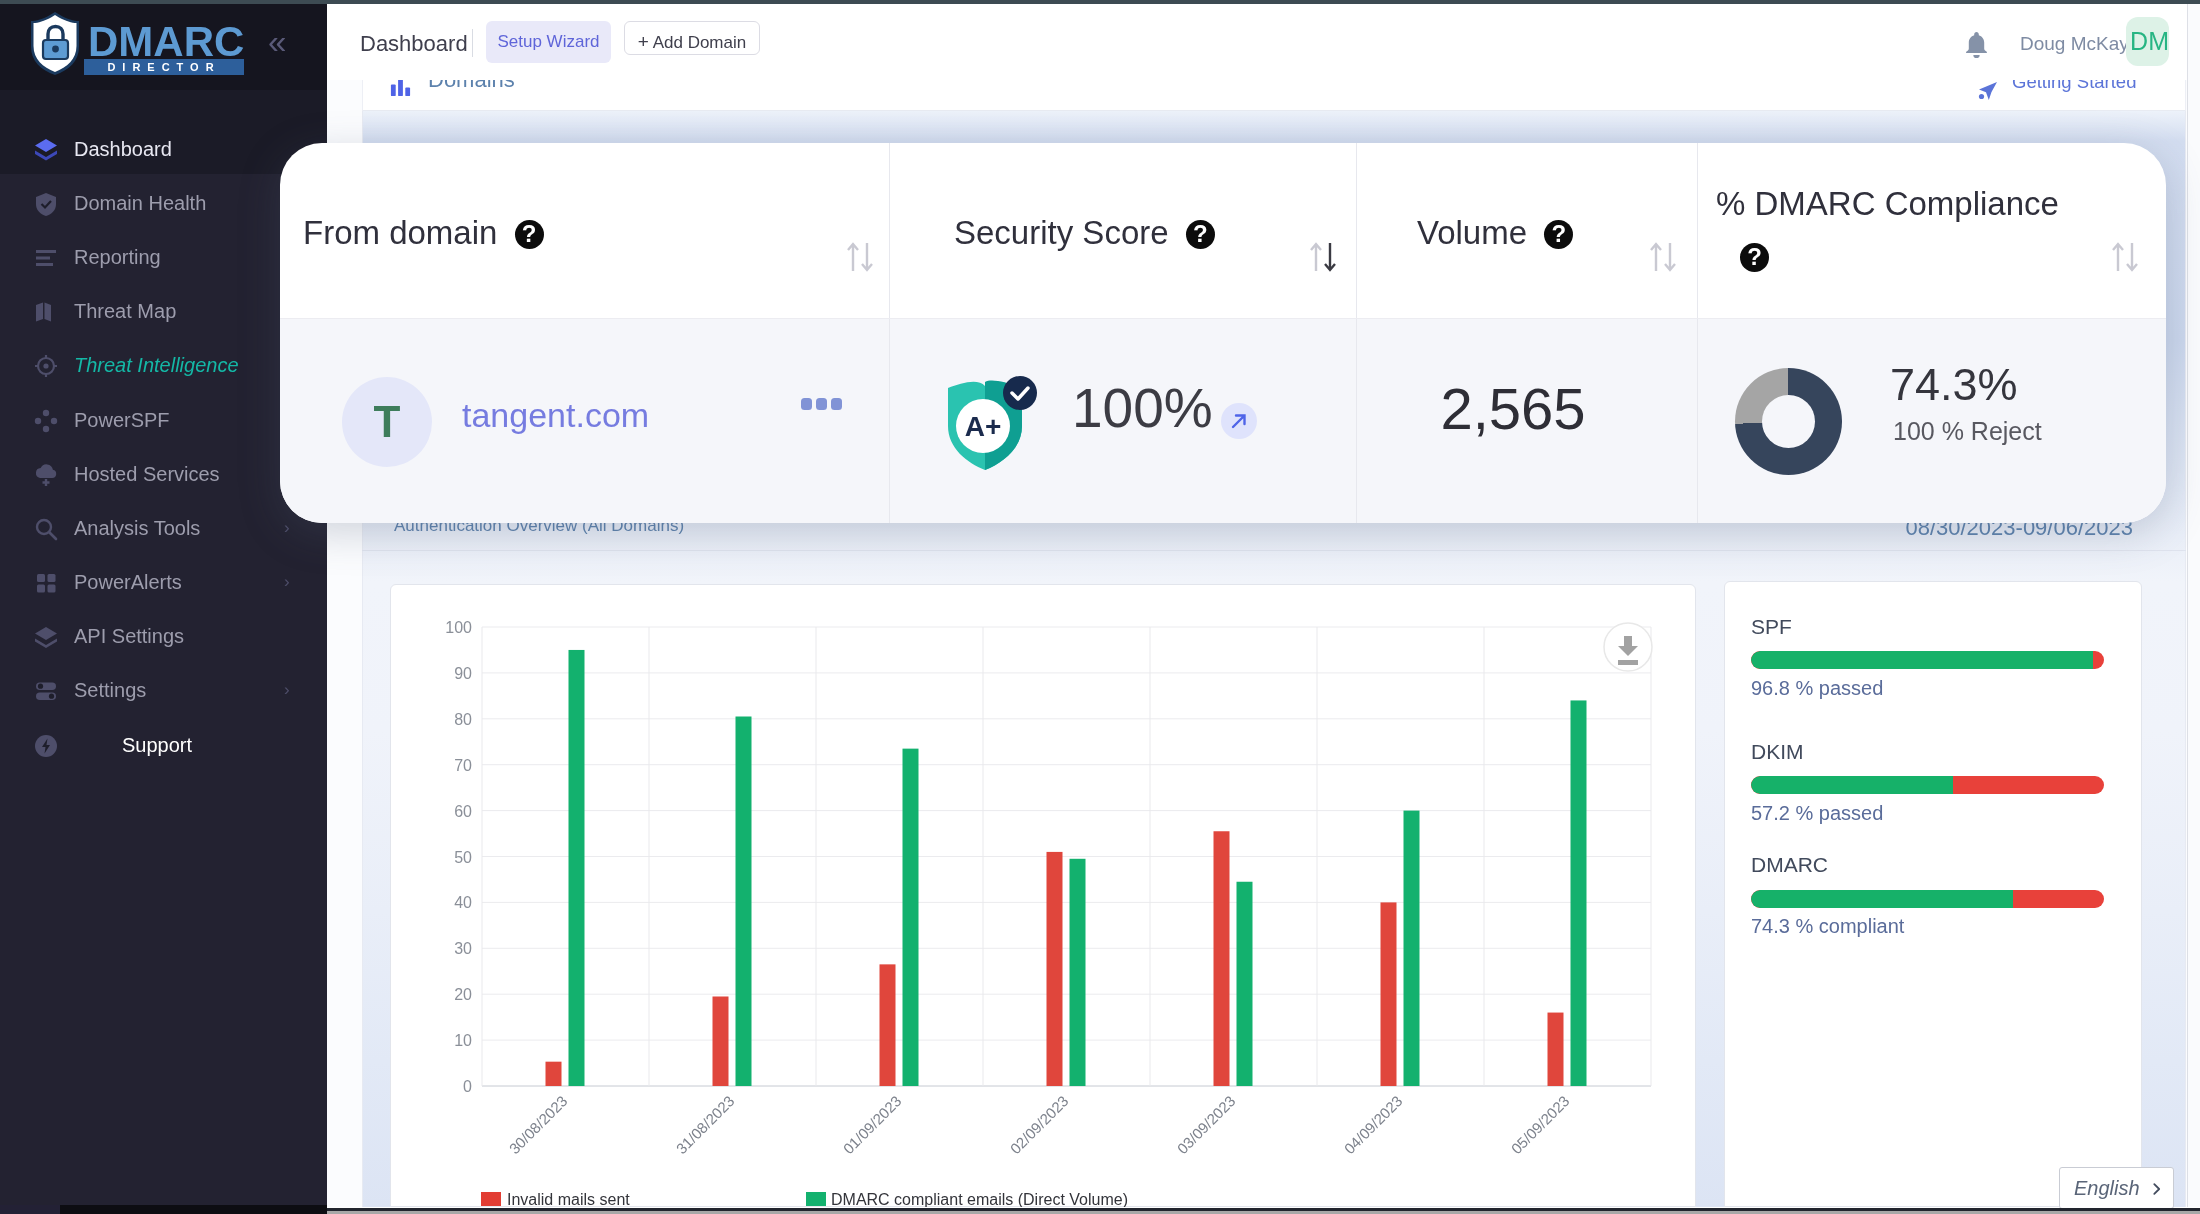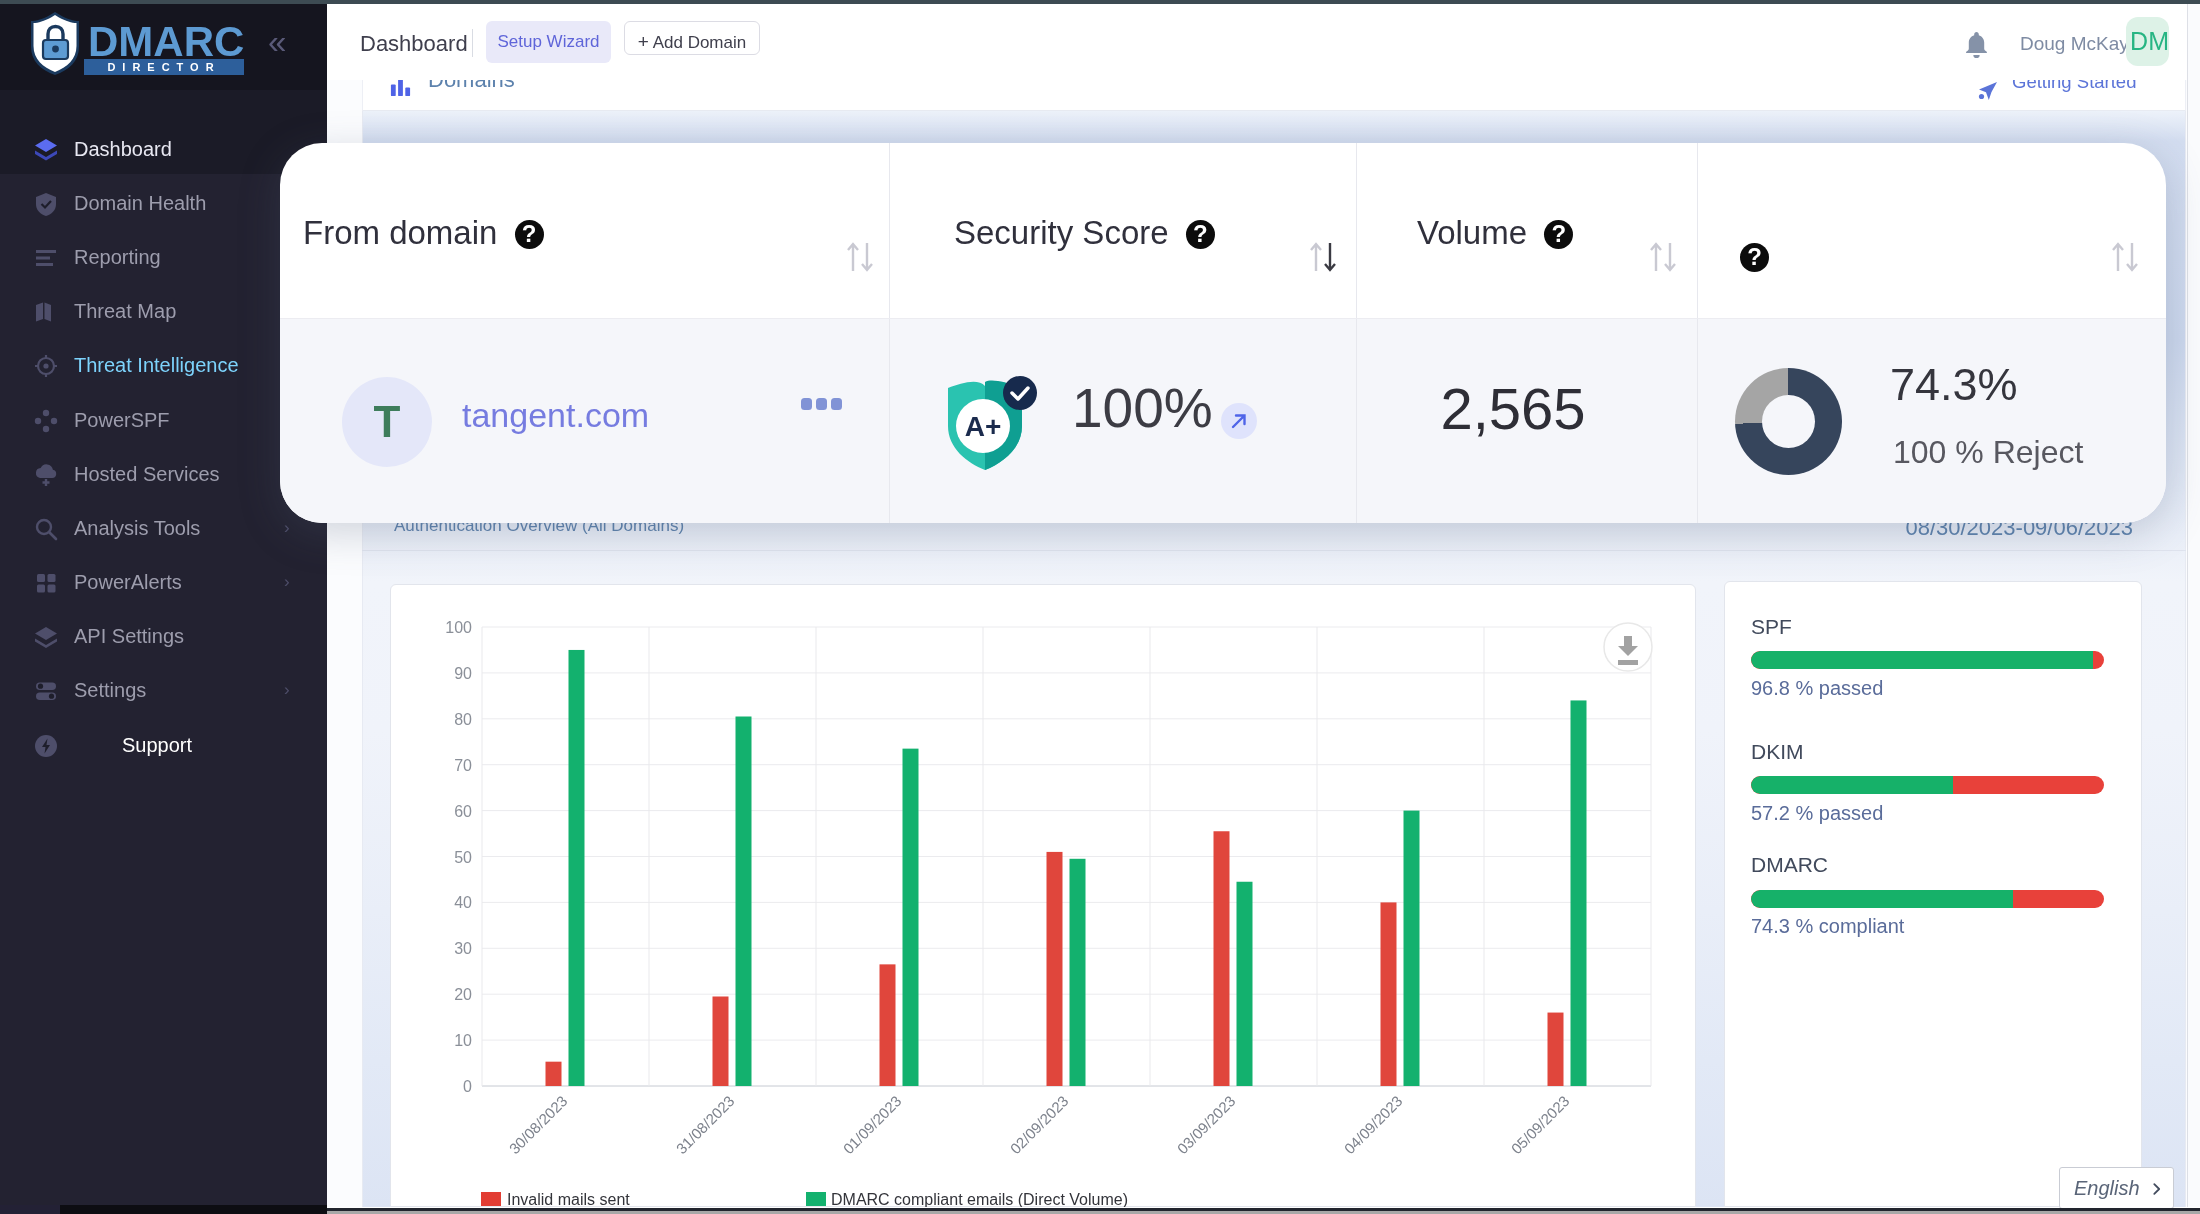--- a/index.html
+++ b/index.html
@@ -62,21 +62,21 @@
             <path d="M3 6 L10 3.5 L10 20 L3 22.5 Z M11.5 3.5 L18 6 L18 22.5 L11.5 20 Z" fill="#4e4e6a"></path>
           </svg></span>
         <span class="txt" style="color:#9d9dad;">Threat Map</span>
       </div>
       <div class="mi" style="top:338px;">
         <span class="ico"><svg viewBox="0 0 26 26" width="26" height="26">
             <circle cx="13" cy="13" r="8" fill="none" stroke="#4e4e6a" stroke-width="2.2"></circle>
             <circle cx="13" cy="13" r="2.6" fill="#4e4e6a"></circle>
             <path d="M13 2 V6 M13 20 V24 M2 13 H6 M20 13 H24" stroke="#4e4e6a" stroke-width="2.2"></path>
           </svg></span>
-        <span class="txt" style="color:#7dd3fc;">Threat Intelligence</span>
+        <span class="txt" style="color:#14b8a6;font-style:italic;">Threat Intelligence</span>
       </div>
       <div class="mi" style="top:393px;">
         <span class="ico"><svg viewBox="0 0 26 26" width="26" height="26">
             <circle cx="13" cy="5" r="3.2" fill="#4e4e6a"></circle>
             <circle cx="5" cy="13" r="3.2" fill="#4e4e6a"></circle>
             <circle cx="21" cy="13" r="3.2" fill="#4e4e6a"></circle>
             <circle cx="13" cy="21" r="3.2" fill="#4e4e6a"></circle>
           </svg></span>
         <span class="txt" style="color:#9d9dad;">PowerSPF</span>
       </div>
@@ -271,20 +271,21 @@
 
   <div class="abs" style="left:609px;top:0;width:1px;height:380px;background:#e7e8ee;"></div>
   <div class="abs" style="left:1076px;top:0;width:1px;height:380px;background:#e7e8ee;"></div>
   <div class="abs" style="left:1417px;top:0;width:1px;height:380px;background:#e7e8ee;"></div>
 
   <div class="abs" style="left:0;top:175px;width:1886px;height:1px;background:#ececf1;"></div>
 
   <div class="abs" style="left:23px;top:71px;font-size:33px;color:#30303c;">From domain <span class="qm">?</span></div>
   <div class="abs" style="left:638px;top:71px;font-size:33px;color:#30303c;margin-left:36px;">Security Score <span class="qm">?</span></div>
   <div class="abs" style="left:1137px;top:71px;font-size:33px;color:#30303c;">Volume <span class="qm">?</span></div>
+  <div class="abs" style="left:1436px;top:42px;font-size:33px;color:#30303c;">% DMARC Compliance</div>
   <div class="abs" style="left:1460px;top:100px;"><span class="qm" style="margin-left:0;">?</span></div>
 
   <svg class="abs" style="left:563px;top:94px;" width="34" height="40" viewBox="0 0 34 40">
       <path d="M10 34 L10 8 M5 13 L10 7 L15 13" stroke="#c9c9d2" stroke-width="2.4" fill="none"></path>
       <path d="M24 6 L24 32 M19 27 L24 33 L29 27" stroke="#c9c9d2" stroke-width="2.4" fill="none"></path>
     </svg>
   <svg class="abs" style="left:1026px;top:94px;" width="34" height="40" viewBox="0 0 34 40">
       <path d="M10 34 L10 8 M5 13 L10 7 L15 13" stroke="#c9c9d2" stroke-width="2.4" fill="none"></path>
       <path d="M24 6 L24 32 M19 27 L24 33 L29 27" stroke="#3a3a42" stroke-width="2.4" fill="none"></path>
     </svg>
@@ -315,21 +316,21 @@
   <div class="abs" style="left:941px;top:260px;width:36px;height:36px;border-radius:50%;background:#dfe3fc;"></div>
   <svg class="abs" style="left:949px;top:268px;" width="20" height="20" viewBox="0 0 20 20">
       <path d="M4 16 L15 5 M7 4.5 L15.5 4.5 L15.5 13" stroke="#4f64e8" stroke-width="2.4" fill="none" stroke-linecap="round"></path>
     </svg>
 
   <div class="abs" style="left:1063px;top:232px;width:340px;text-align:center;font-size:58px;color:#2e2e36;">2,565</div>
 
   <div class="abs" style="left:1455px;top:225px;width:107px;height:107px;border-radius:50%;background:conic-gradient(#36455c 0deg 267.5deg, #a5a5a5 267.5deg 360deg);"></div>
   <div class="abs" style="left:1482px;top:252px;width:53px;height:53px;border-radius:50%;background:#f5f6fa;"></div>
   <div class="abs" style="left:1610px;top:216px;font-size:45px;color:#35353d;">74.3%</div>
-  <div class="abs" style="left:1613px;top:291px;font-size:32px;color:#585860;">100 % Reject</div>
+  <div class="abs" style="left:1613px;top:274px;font-size:25px;color:#585860;">100 % Reject</div>
 </div>
 
 <style>
 .qm { display:inline-block; width:29px; height:29px; background:#0c0c0c; color:#fff; border-radius:50%; font-size:24px; font-weight:bold; text-align:center; line-height:28px; vertical-align:2px; margin-left:8px;}
 .mi { position:absolute; left:0; width:327px; height:48px; }
 .mi .txt { position:absolute; left:74px; top:12px; font-size:20px; color:#9595a8; }
 .mi .ico { position:absolute; left:33px; top:11px; width:26px; height:26px; }
 .mi .chev { position:absolute; left:284px; top:13px; font-size:17px; color:#4e4e6a; }
 </style>
 

